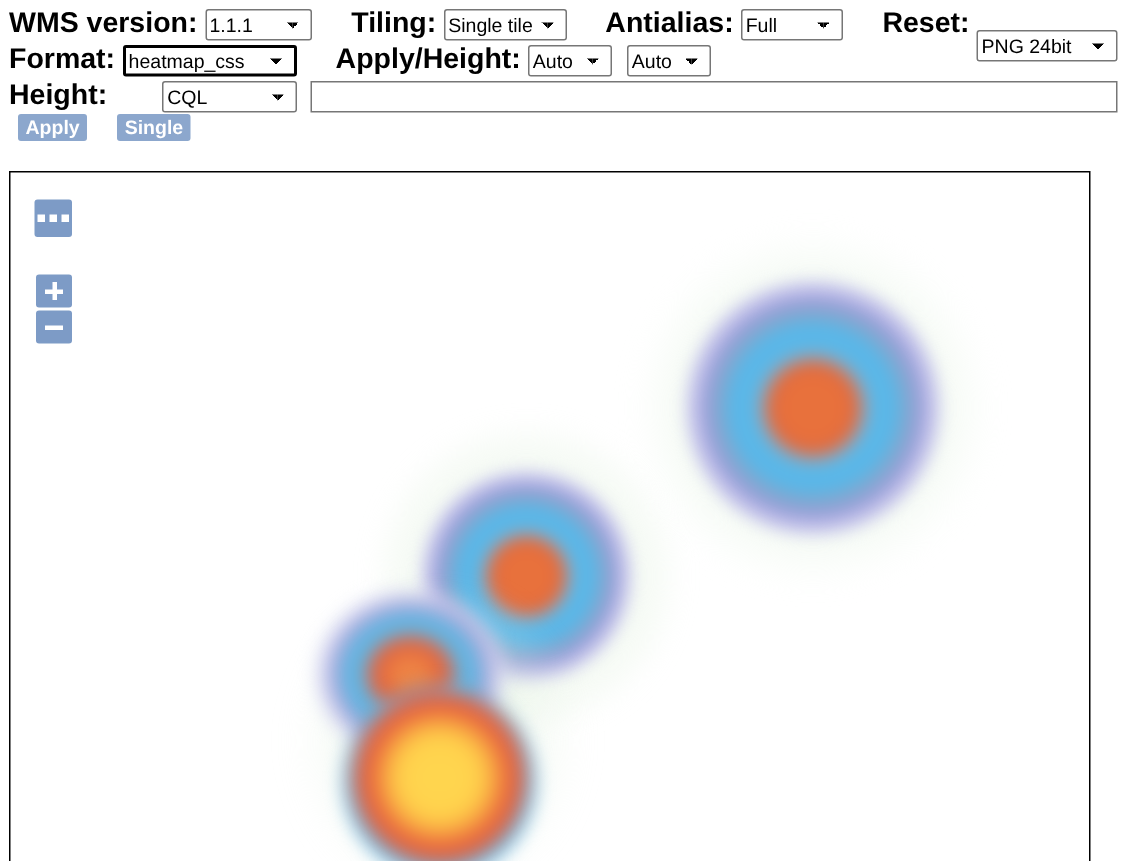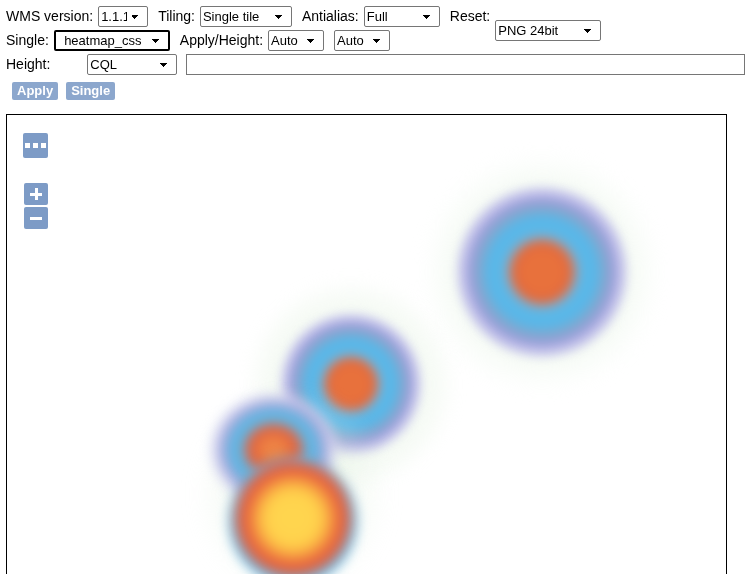--- a/index.html
+++ b/index.html
@@ -2,52 +2,52 @@
 <html><head>
 <meta charset="utf-8">
 <style>
   html,body{margin:0;padding:0;}
   body{
     width:751px;height:574px;overflow:hidden;background:#ffffff;
     font-family:"Liberation Sans",sans-serif;font-size:13px;color:#000;
   }
   .toolbar{padding:4px 6px 0 6px;}
   .trow{display:flex;align-items:center;height:24px;white-space:nowrap;}
-  .lbl{font-weight:normal;font-size:14px;color:#000;margin-right:5px;}
-  .lbl.sp{margin-left:10px;}
+  .lbl{font-weight:bold;font-size:19px;color:#000;margin-right:5px;}
+  .lbl.sp{margin-left:26px;}
   select{
     font-family:"Liberation Sans",sans-serif;font-size:13px;color:#000;
     background:#ffffff;border:1px solid #767676;border-radius:2px;
     padding:1px 2px;height:21px;-moz-appearance:none;appearance:none;
     -webkit-appearance:none;
     background-image:
       linear-gradient(45deg,transparent 50%,#000 50%),
       linear-gradient(135deg,#000 50%,transparent 50%);
     background-position:
       calc(100% - 12px) calc(50% + 1px),
       calc(100% - 8px) calc(50% + 1px);
     background-size:4px 4px,4px 4px;
     background-repeat:no-repeat;
     padding-right:20px;
   }
-  select.focused{border:2px solid #000;padding-top:0;padding-bottom:0;text-align:center;}
-  .sel-wms{width:50px;}
+  select.focused{border:2px solid #000;padding-top:0;padding-bottom:0;}
+  .sel-wms{width:80px;}
   .sel-tiling{width:92px;}
   .sel-anti{width:76px;}
   .sel-format{width:106px;margin-top:28px;}
   .sel-styles{width:116px;}
   .sel-wh{width:56px;}
   .sel-filter{width:90px;margin-left:32px;}
   .gap{width:10px;}
   input.filter-input{
     font-family:"Liberation Sans",sans-serif;font-size:13px;
     border:1px solid #767676;background:#fff;height:19px;
     margin-left:9px;flex:1 1 auto;padding:0 3px;box-sizing:content-box;
   }
-  .btnrow{display:flex;align-items:flex-end;height:24px;padding-left:6px;gap:8px;}
+  .btnrow{display:flex;align-items:flex-start;height:24px;padding-left:6px;gap:20px;}
   .btn{
     background:#8ca7cd;color:#ffffff;font-weight:bold;font-size:13px;
     font-family:"Liberation Sans",sans-serif;border:none;border-radius:2px;
     padding:1px 5px;cursor:pointer;line-height:16px;
   }
   
   .map-panel{
     position:absolute;left:6px;top:114px;width:719px;height:500px;
     border:1px solid #000;background:#ffffff;overflow:hidden;
   }
@@ -92,21 +92,21 @@
       <option>Full</option>
     </select>
 
     <span class="lbl sp">Reset:</span>
     <select class="sel-format">
       <option>PNG 24bit</option>
     </select>
   </div>
 
   <div class="trow">
-    <span class="lbl">Single:</span>
+    <span class="lbl">Format:</span>
     <select class="sel-styles focused">
       <option>heatmap_css</option>
     </select>
 
     <span class="lbl sp">Apply/Height:</span>
     <select class="sel-wh">
       <option>Auto</option>
     </select>
     <span class="gap"></span>
     <select class="sel-wh">

